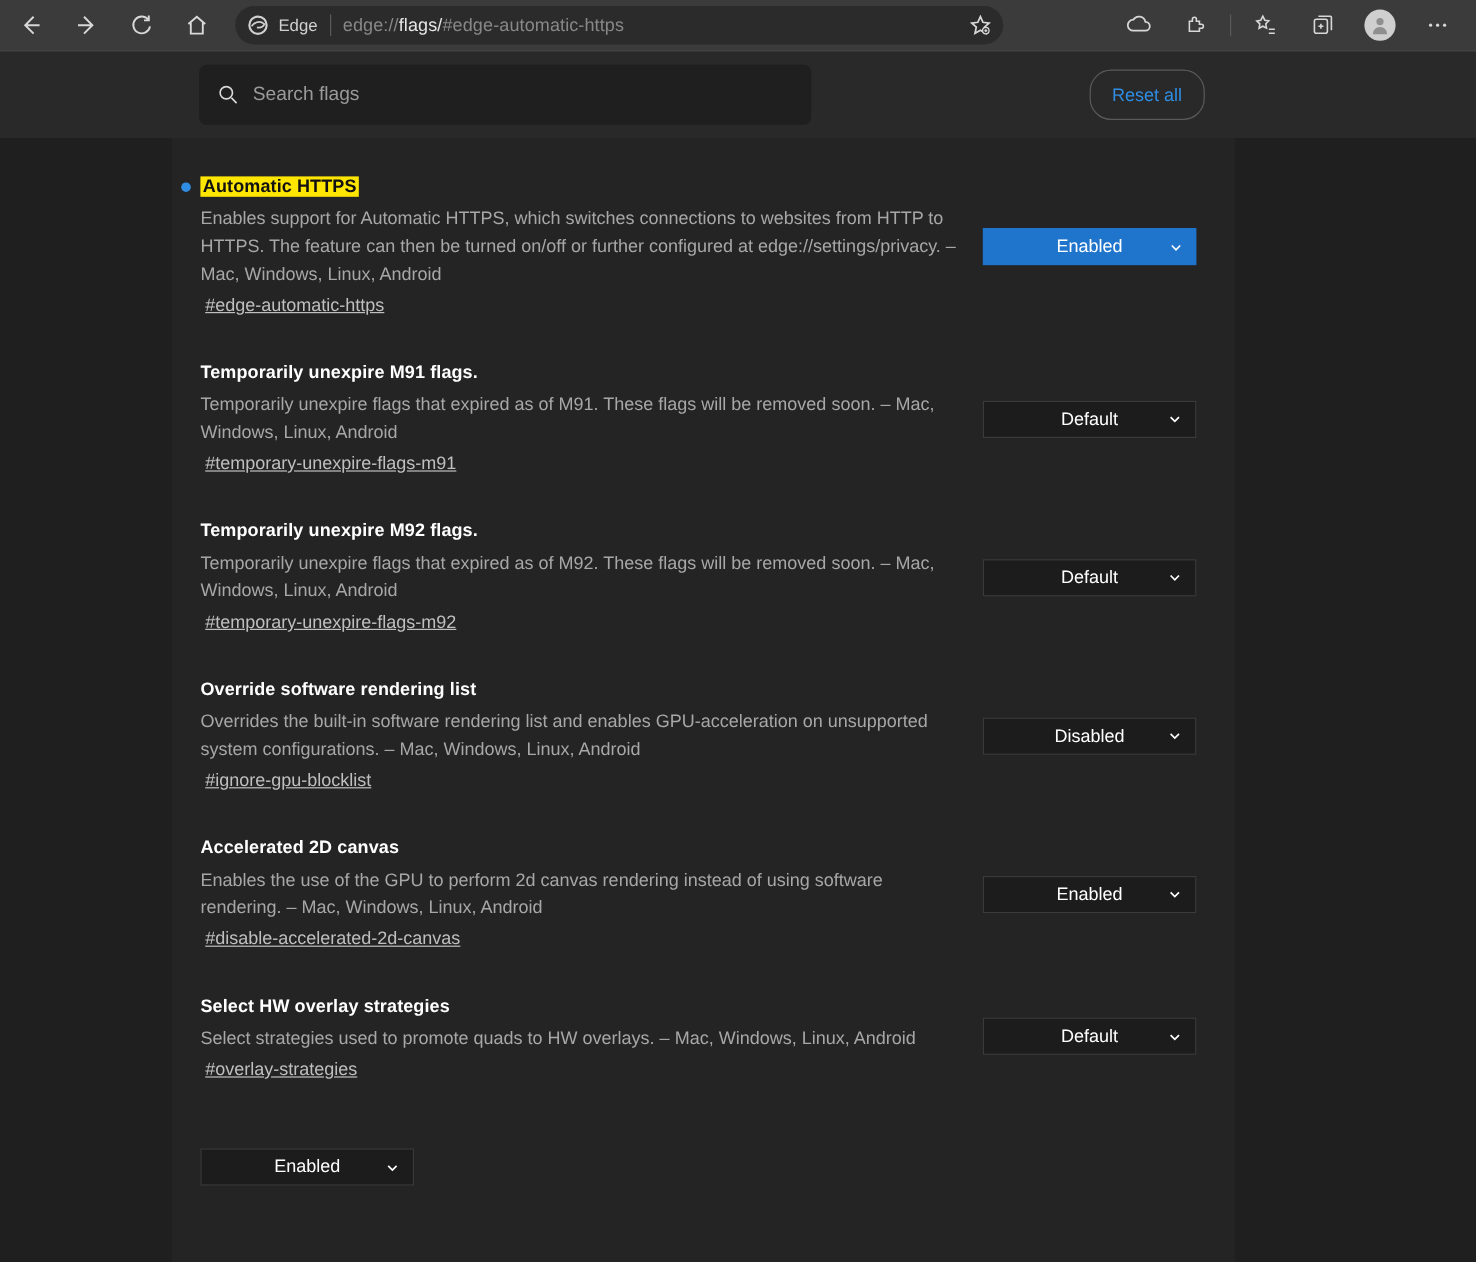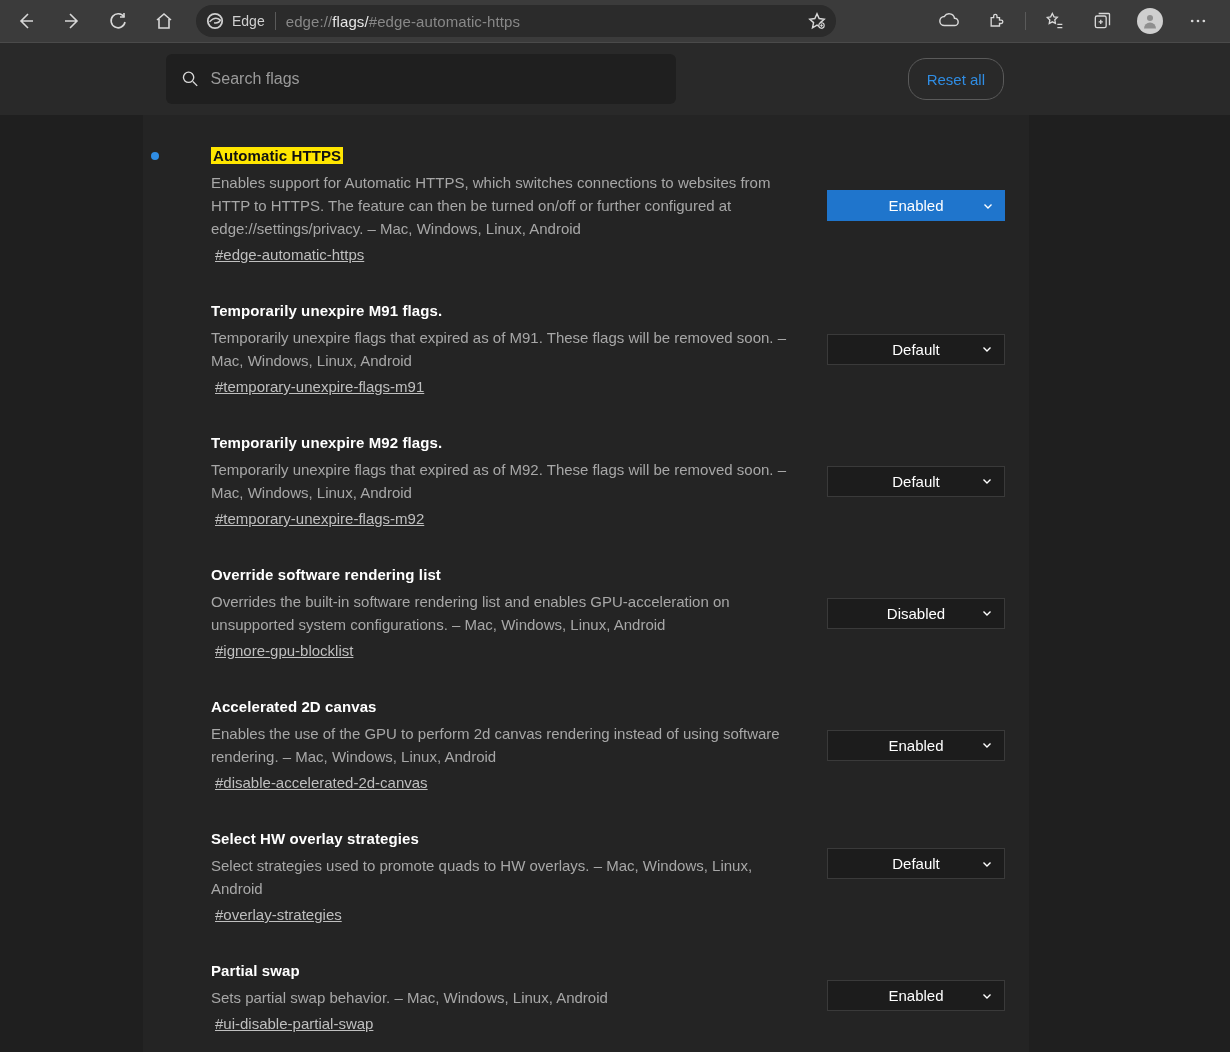--- a/index.html
+++ b/index.html
@@ -46,21 +46,21 @@
       border: 1px solid #5a5a5a; border-radius: 18px; background: transparent;
       color: #2f8de4; font-size: 15px; cursor: pointer;
     }
     
     .content { position: relative; display: flex; }
     .col {
       width: 886px; margin-left: 143px; background: #242424; padding: 24px 24px 40px 24px;
       height: 937px; overflow: hidden;
     }
     .flag { display: flex; gap: 20px; padding: 8px 0 30px 0; position: relative; }
-    .flag-text { width: 632px; margin-left: 44px; }
+    .flag-text { width: 632px; }
     .flag-title { color: #fff; font-size: 15px; font-weight: 600; letter-spacing: .1px; display: inline-block; }
     .flag-title.hl { background: #ffe600; color: #111; padding: 0 2px; }
     .dot { width: 8px; height: 8px; border-radius: 50%; background: #2f8de4; position: absolute; left: -16px; top: 13px; }
     .flag-desc { color: #a7a7a7; font-size: 15px; line-height: 23px; margin-top: 6px; }
     .flag-anchor { color: #bfbfbf; font-size: 15px; text-decoration: underline; display: inline-block; margin-top: 6px; margin-left: 4px; }
     .flag-select-wrap { width: 178px; display: flex; align-items: center; }
     .sel {
       width: 178px; height: 31px; border-radius: 0; display: flex; align-items: center;
       justify-content: center; gap: 12px; color: #fff; font-size: 15px; position: relative;
     }
@@ -231,21 +231,20 @@
         <div class="flag-select-wrap" style="align-items: flex-start; padding-top: 18px;">
           <div class="sel dark">
             <span>Default</span>
             <svg class="chev" width="14" height="14" viewBox="0 0 20 20">
               <path d="M5 8l5 5 5-5" fill="none" stroke="#fff" stroke-width="2"></path>
             </svg>
           </div>
         </div>
       </div>
       <div class="flag">
-        <div class="flag-text"><span class="flag-title">Partial swap</span><div class="flag-desc">Sets partial swap behavior. – Mac, Windows, Linux, Android</div><a class="flag-anchor">#ui-disable-partial-swap</a></div>
         <div class="flag-select-wrap" style="align-items: flex-start; padding-top: 18px;">
           <div class="sel dark">
             <span>Enabled</span>
             <svg class="chev" width="14" height="14" viewBox="0 0 20 20">
               <path d="M5 8l5 5 5-5" fill="none" stroke="#fff" stroke-width="2"></path>
             </svg>
           </div>
         </div>
       </div>
     </div>

